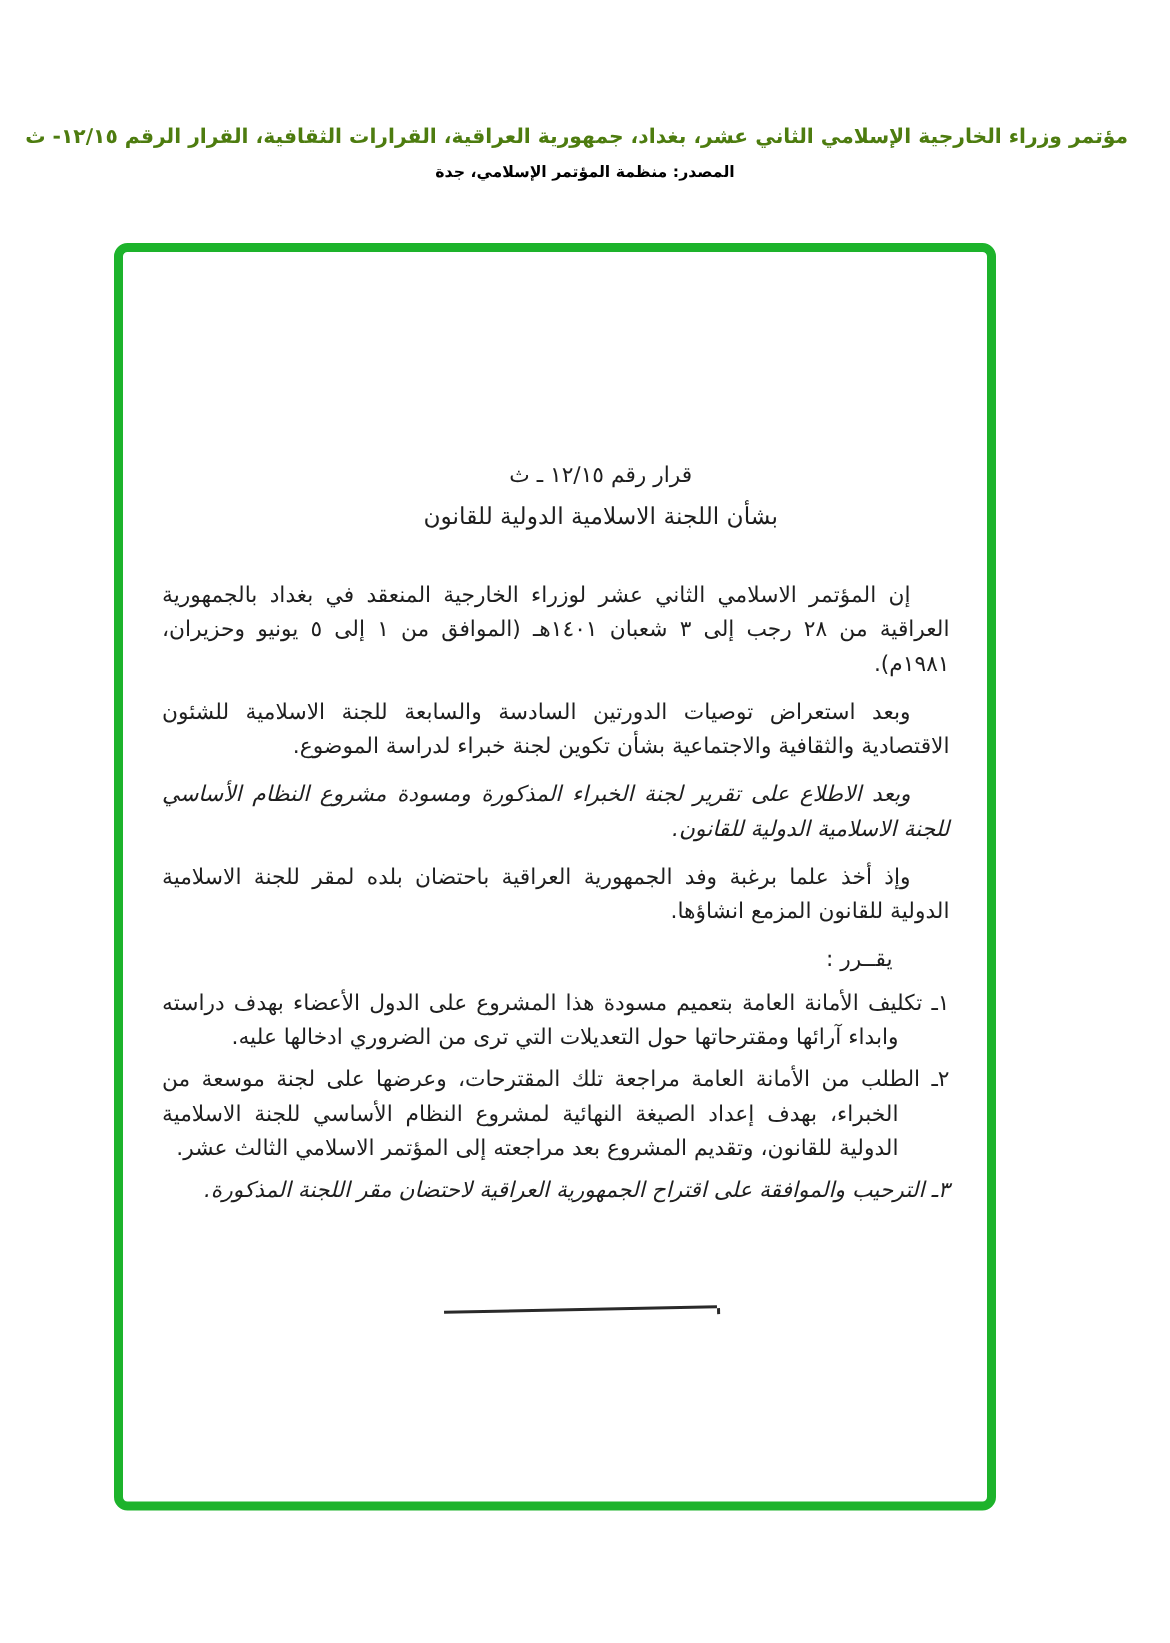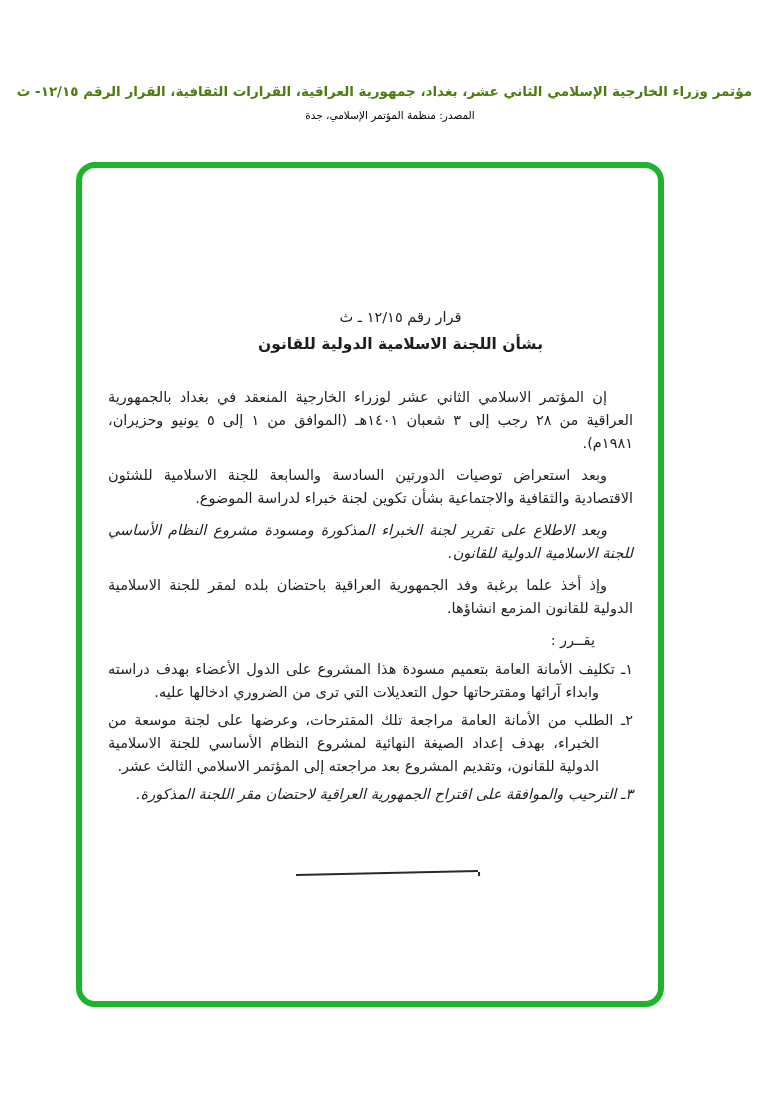--- a/index.html
+++ b/index.html
@@ -13,38 +13,38 @@
   }
   .hdr1 {
     position:absolute; top:83px; left:28px; right:28px;
     direction:rtl; text-align:center;
     font-size:13.5px; font-weight:bold; color:#4d7c0f;
     white-space:nowrap;
   }
   .hdr2 {
     position:absolute; top:109px; left:0; right:0;
     direction:rtl; text-align:center;
-    font-size:10.5px; font-weight:normal; color:#000;
+    font-size:10.5px; font-weight:bold; color:#000;
   }
   .frame {
     position:absolute; left:76px; top:162px;
     width:588px; height:845px;
     border:6px solid #1db32b;
-    border-radius:19px;
+    border-radius:9px;
     box-sizing:border-box;
   }
   .content {
     position:absolute; top:138px; left:26px; right:25px;
     direction:rtl;
     font-size:14.5px; line-height:23px;
     color:#1e1e1e;
   }
   .title { text-align:center; margin:0 0 30px 60px; }
   .title-line1 { font-size:14.5px; }
-  .title-line2 { font-size:15.5px; font-weight:bold; margin-top:4px; }
+  .title-line2 { font-size:15.5px; font-weight:normal; margin-top:4px; }
   .para { margin:0 0 9px 0; text-indent:26px; text-align:justify; }
   .decides { padding-right:38px; margin:6px 0 6px 0; }
   .item { margin:0 0 5px 0; padding-right:34px; text-indent:-34px; text-align:justify; }
   .item .num { letter-spacing:1px; }
   [data-style="italic"] { font-style:italic; }
   .sig-line {
     position:absolute; left:214px; top:704px;
     width:182px; height:0;
     border-top:2px solid #2a2a2a;
     transform:rotate(-1.2deg);

